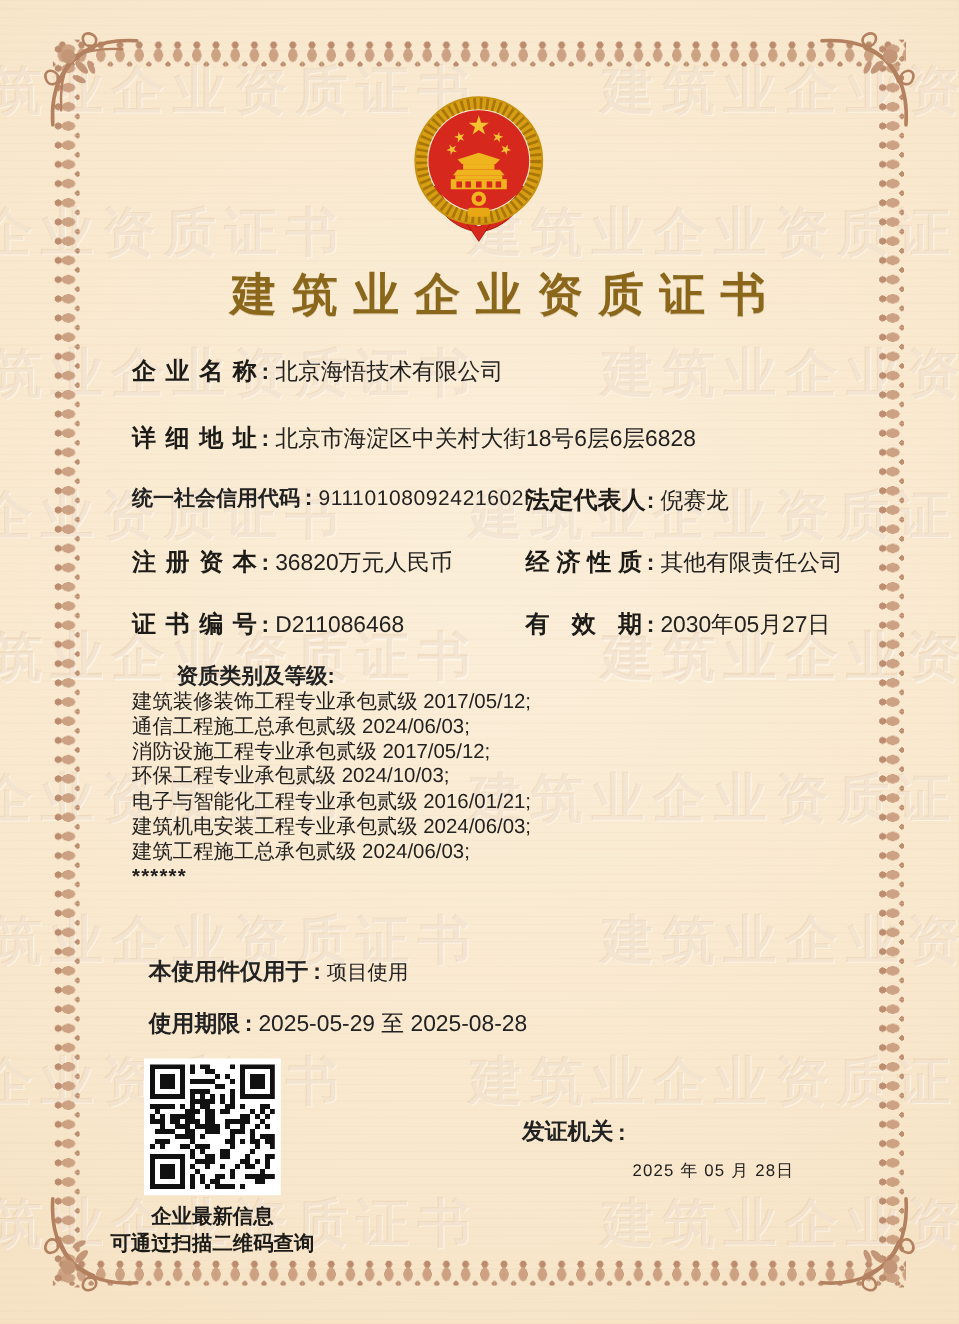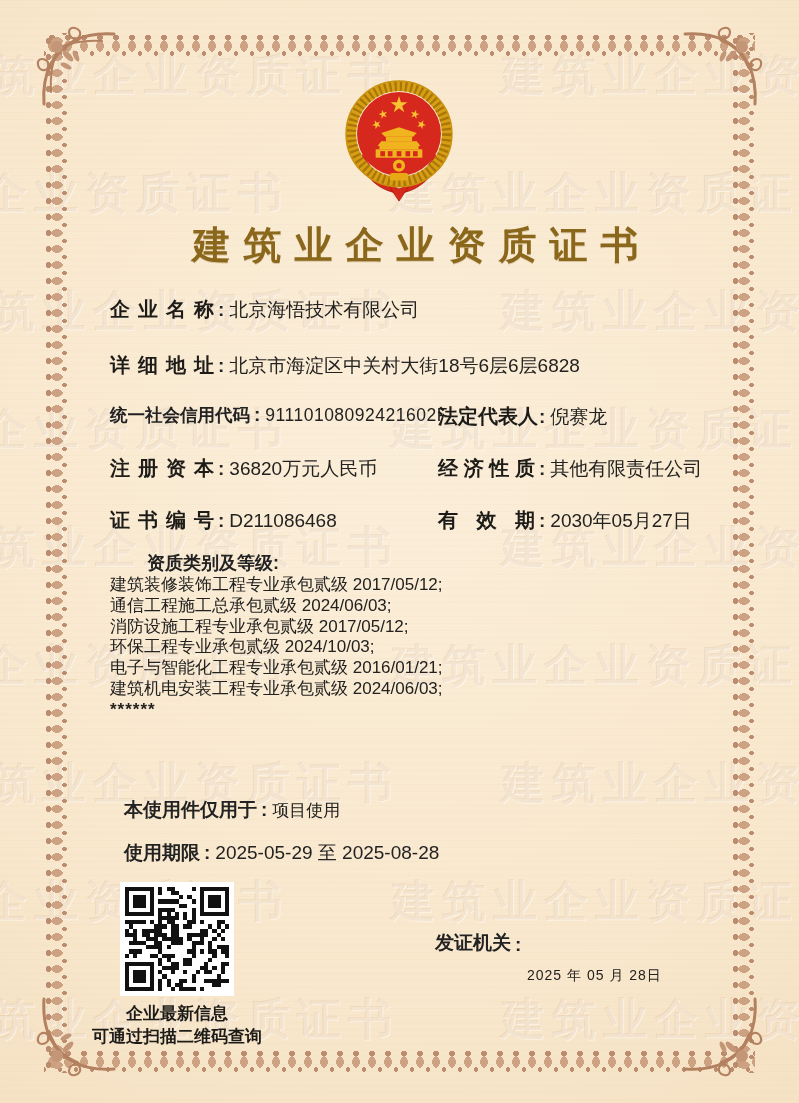--- a/index.html
+++ b/index.html
@@ -246,20 +246,21 @@
   </div>
 
   <div class="qual-head">资质类别及等级:</div>
   <div class="qual-list">
     <div>建筑装修装饰工程专业承包贰级 2017/05/12;</div>
     <div>通信工程施工总承包贰级 2024/06/03;</div>
     <div>消防设施工程专业承包贰级 2017/05/12;</div>
     <div>环保工程专业承包贰级 2024/10/03;</div>
     <div>电子与智能化工程专业承包贰级 2016/01/21;</div>
     <div>建筑机电安装工程专业承包贰级 2024/06/03;</div>
+    <div>建筑工程施工总承包贰级 2024/06/03;</div>
     <div class="qual-stars">******</div>
   </div>
 
   <div class="row usage1">
     <span class="lbl19">本使用件仅用于</span>
       <span class="colon">:</span>
       <span class="val17">项目使用</span>
   </div>
   <div class="row usage2">
     <span class="lbl19">使用期限</span>

